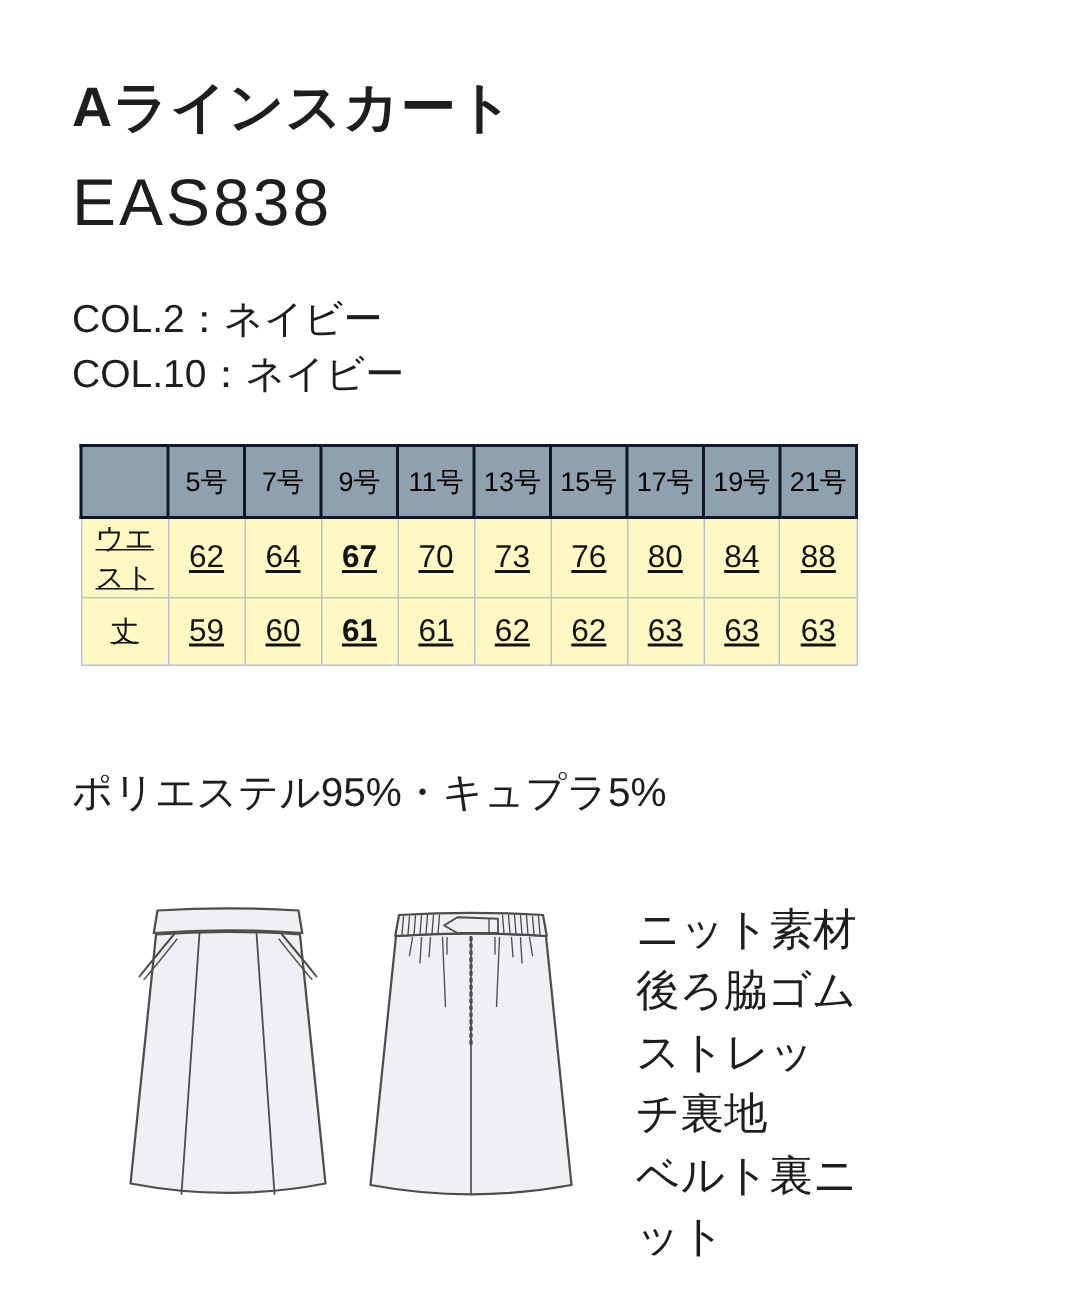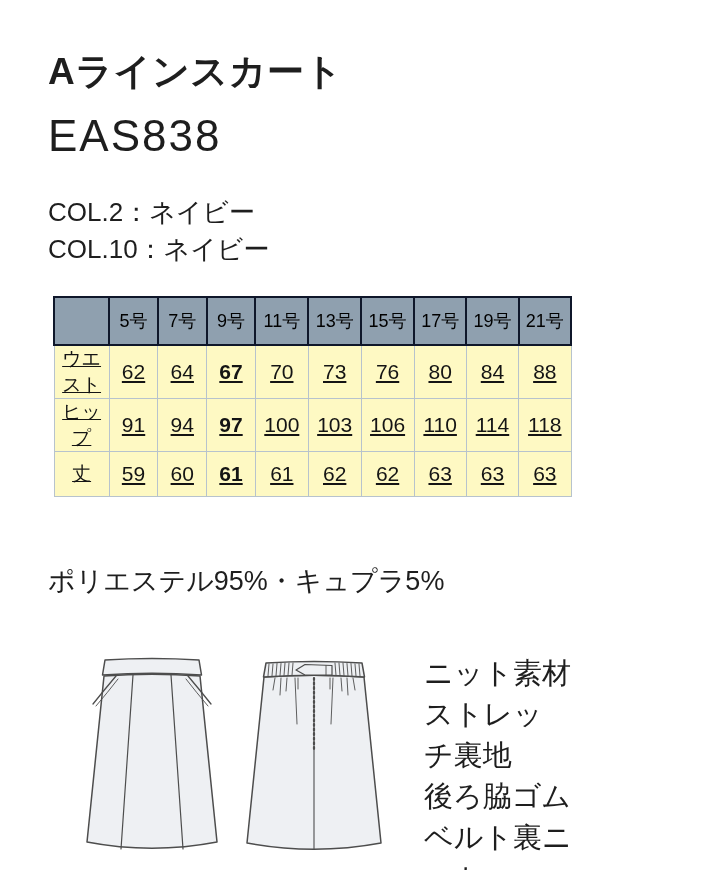--- a/index.html
+++ b/index.html
@@ -76,32 +76,20 @@
         <td>64</td>
         <td class="em">67</td>
         <td>70</td>
         <td>73</td>
         <td>76</td>
         <td>80</td>
         <td>84</td>
         <td>88</td>
       </tr>
       <tr>
-        <th>ヒップ</th>
-        <td>91</td>
-        <td>94</td>
-        <td class="em">97</td>
-        <td>100</td>
-        <td>103</td>
-        <td>106</td>
-        <td>110</td>
-        <td>114</td>
-        <td>118</td>
-      </tr>
-      <tr>
         <th>丈</th>
         <td>59</td>
         <td>60</td>
         <td class="em">61</td>
         <td>61</td>
         <td>62</td>
         <td>62</td>
         <td>63</td>
         <td>63</td>
         <td>63</td>
@@ -163,19 +151,19 @@
           </g>
           <path d="M58,21 L67,15.5 L94,16.5 L94,26 L67,26 Z" fill="#eef0f3" stroke-width="1.2"></path>
           <path d="M88,16.5 L88,26" fill="none" stroke-width="0.9"></path>
         </g>
       </svg>
 
     </div>
 
     <ul class="features">
       <li>ニット素材</li>
+      <li>後ろ脇ゴム</li>
       <li>ストレッチ裏地</li>
-      <li>後ろ脇ゴム</li>
       <li>ベルト裏ニット</li>
     </ul>
   </div>
 
 </div>
 
 </body></html>

